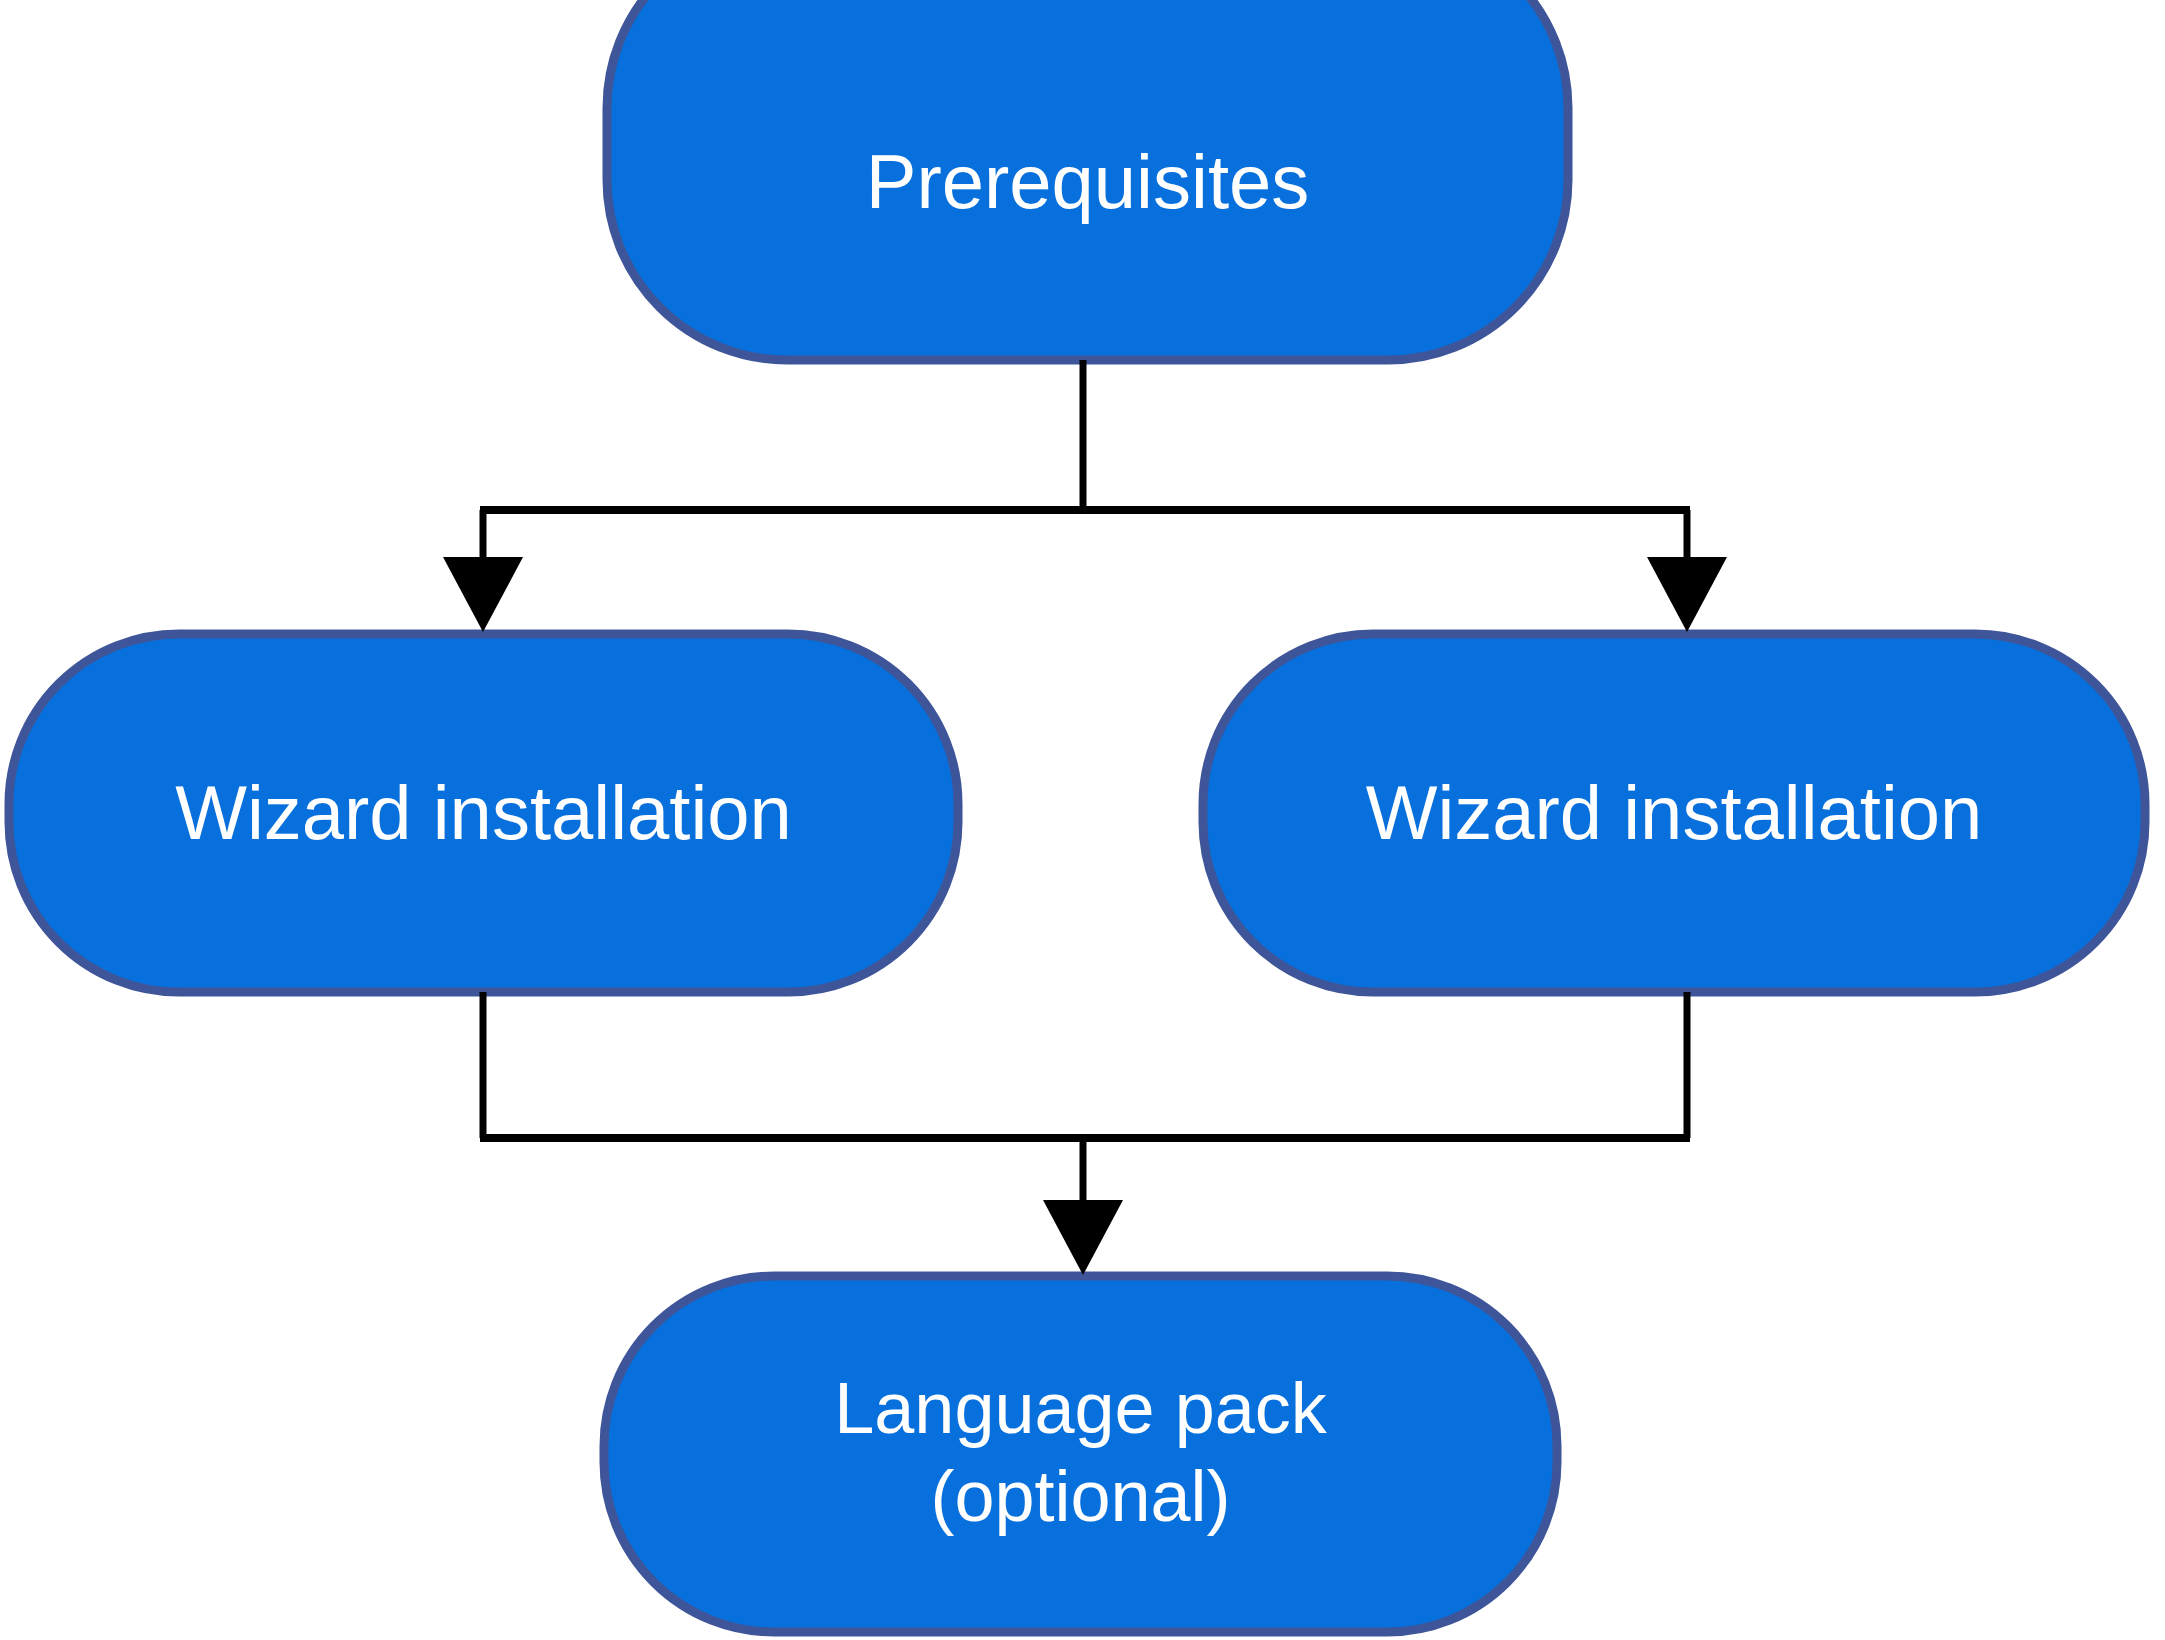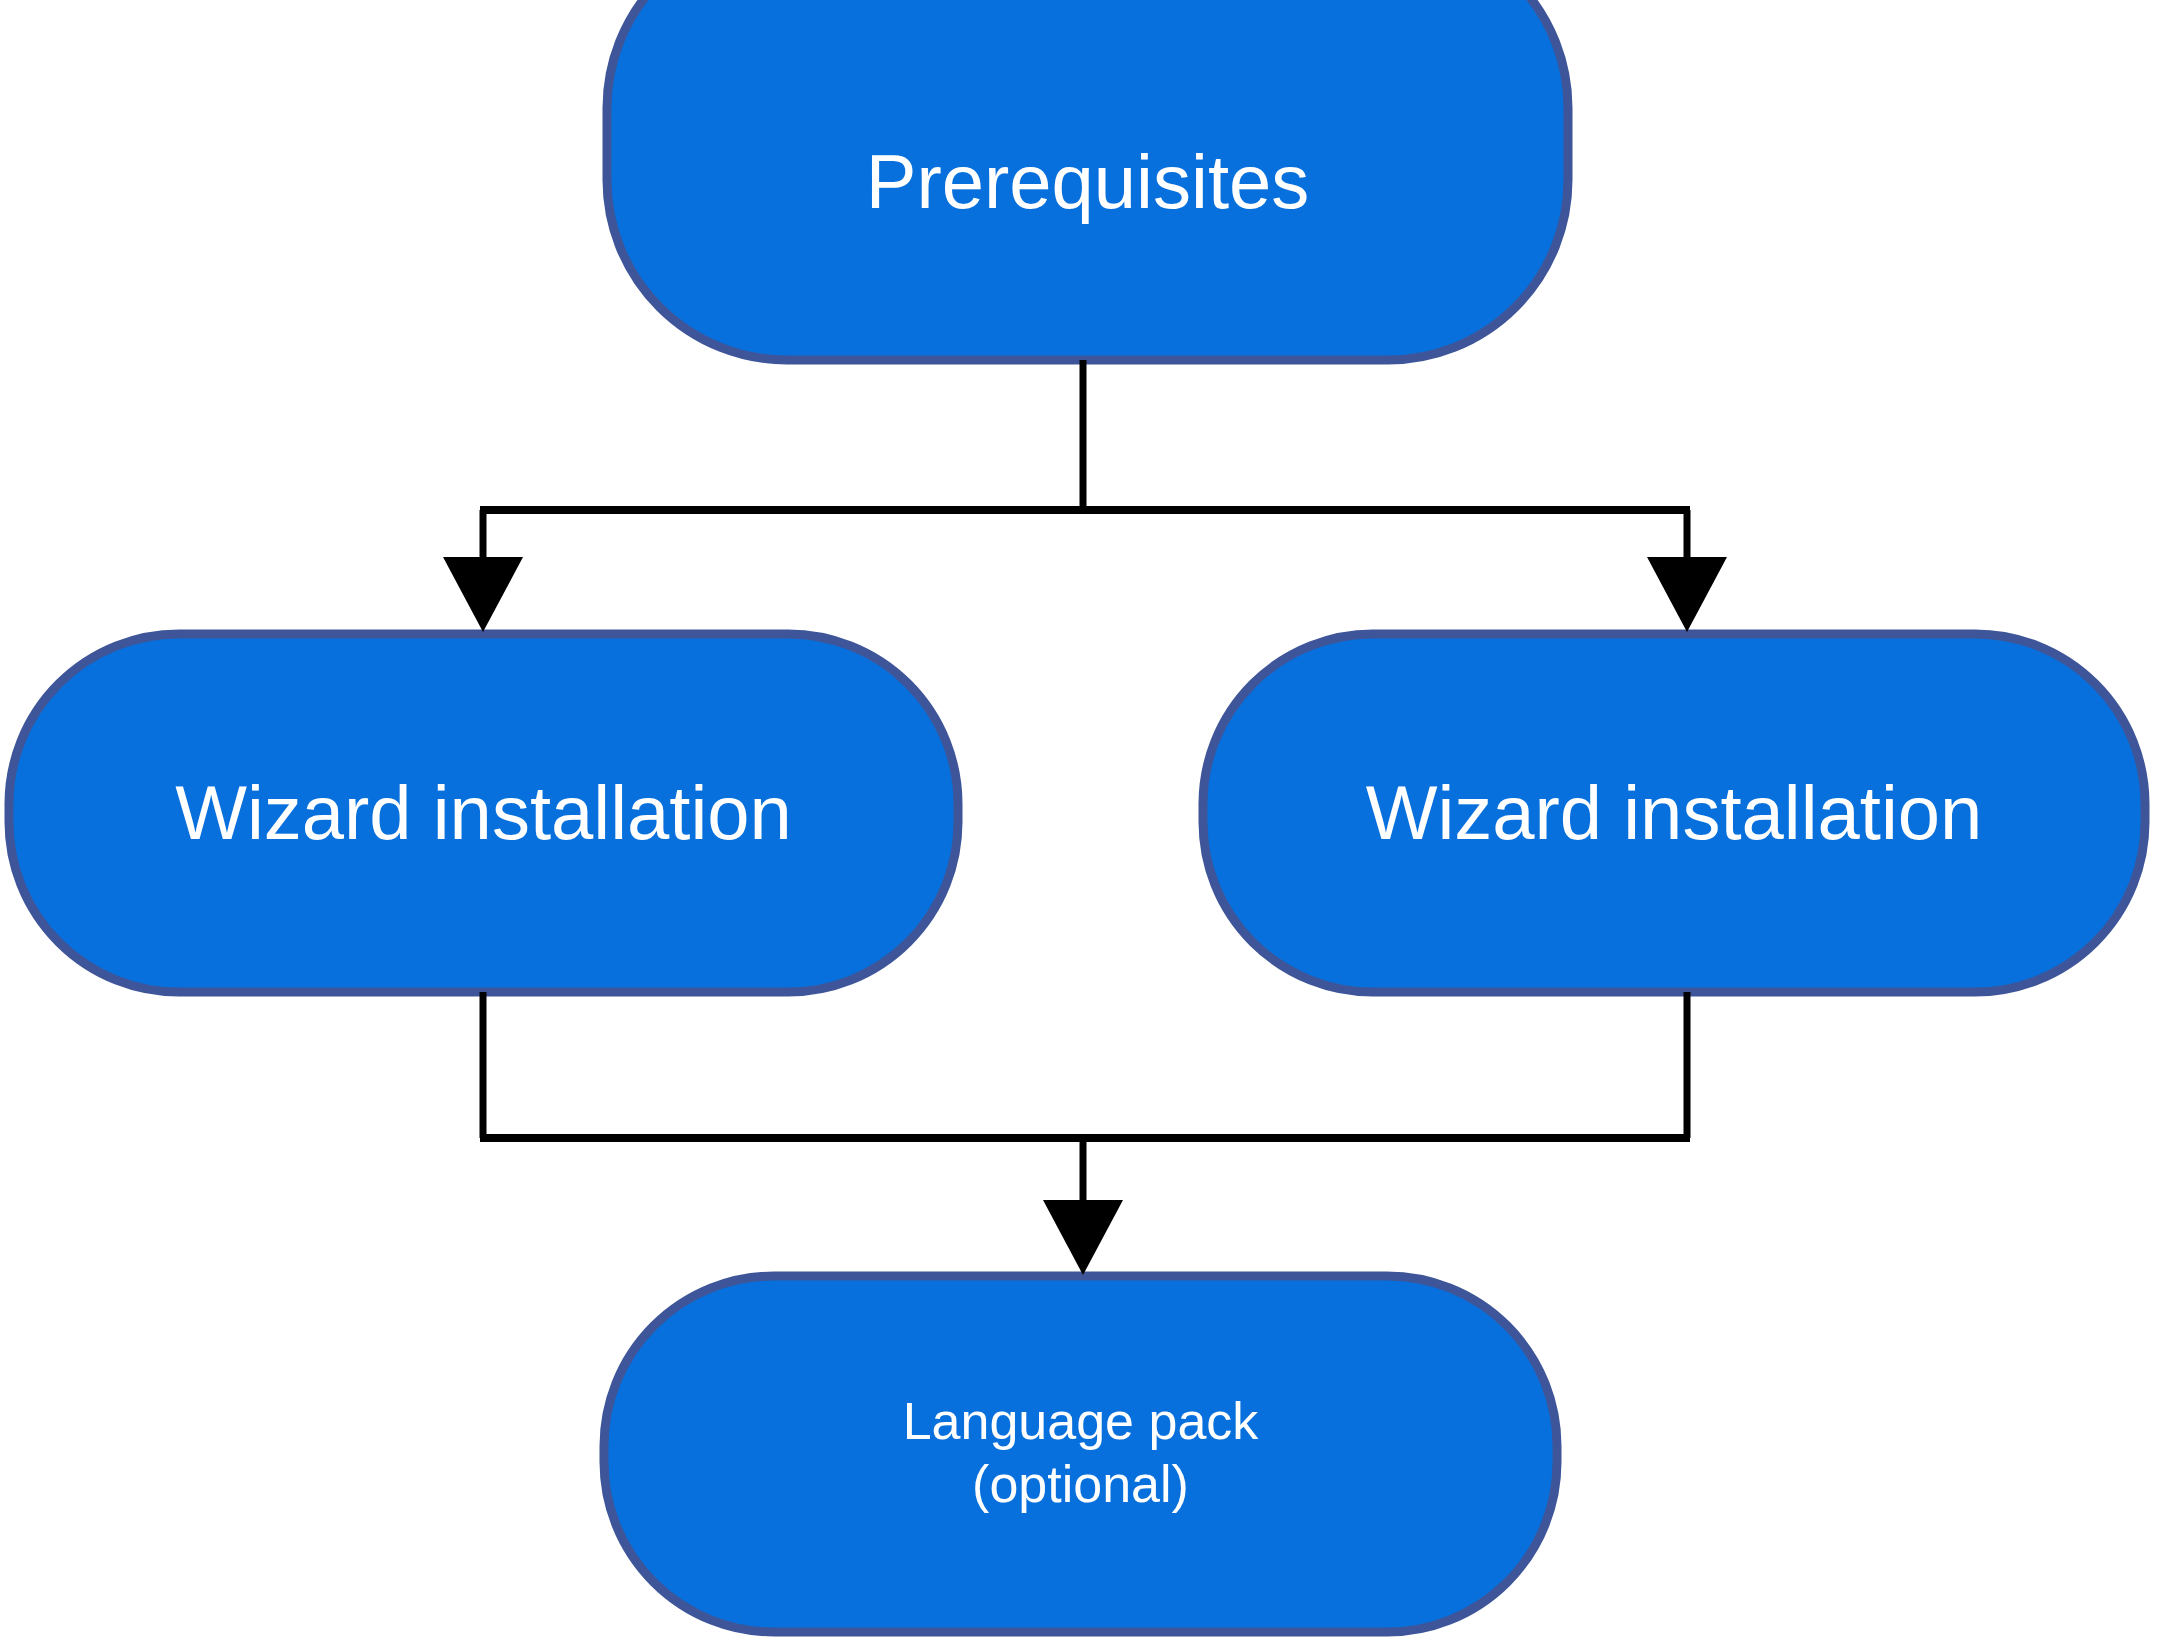--- a/index.html
+++ b/index.html
@@ -46,21 +46,21 @@
   #label-wizard {
     left: 6px;    top: 632px;  width: 955px;  height: 362px;
     font-size: 76px;
   }
   #label-silent {
     left: 1200px; top: 632px;  width: 948px;  height: 362px;
     font-size: 76px;
   }
   #label-langpack {
     left: 601px;  top: 1274px; width: 959px;  height: 358px;
-    font-size: 52px;
+    font-size: 72px;
   }
 </style>
 </head>
 <body>
 
 <div id="canvas">
 
   <svg id="flow-svg" viewBox="0 0 2165 1640" preserveAspectRatio="none" xmlns="http://www.w3.org/2000/svg">
 
     <g>

